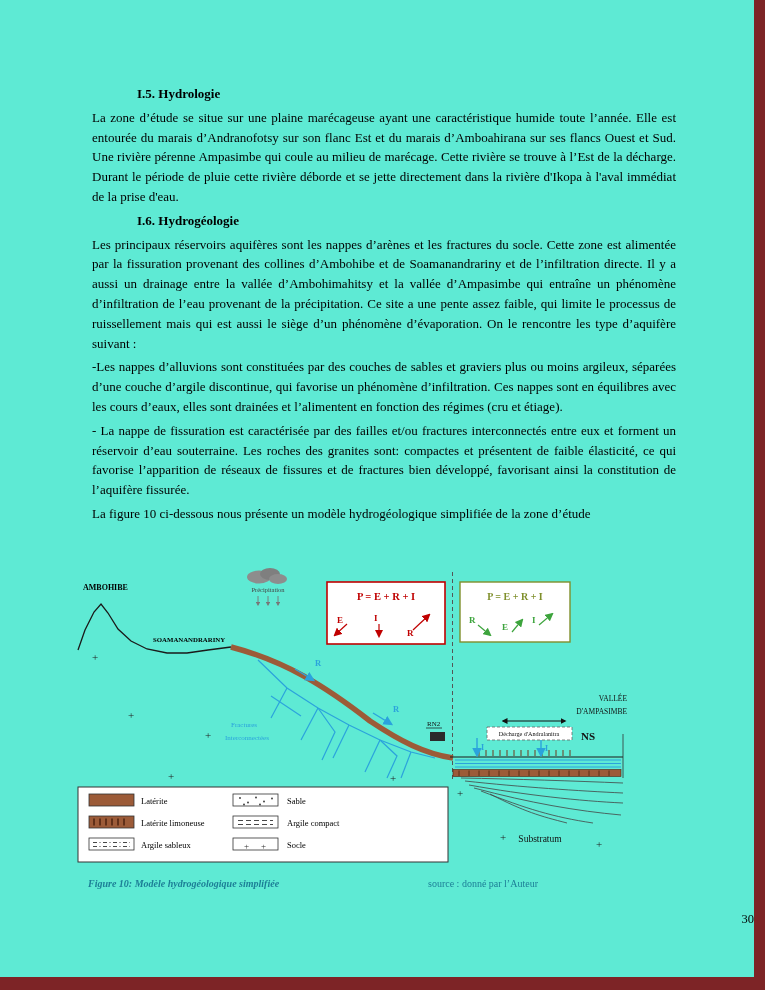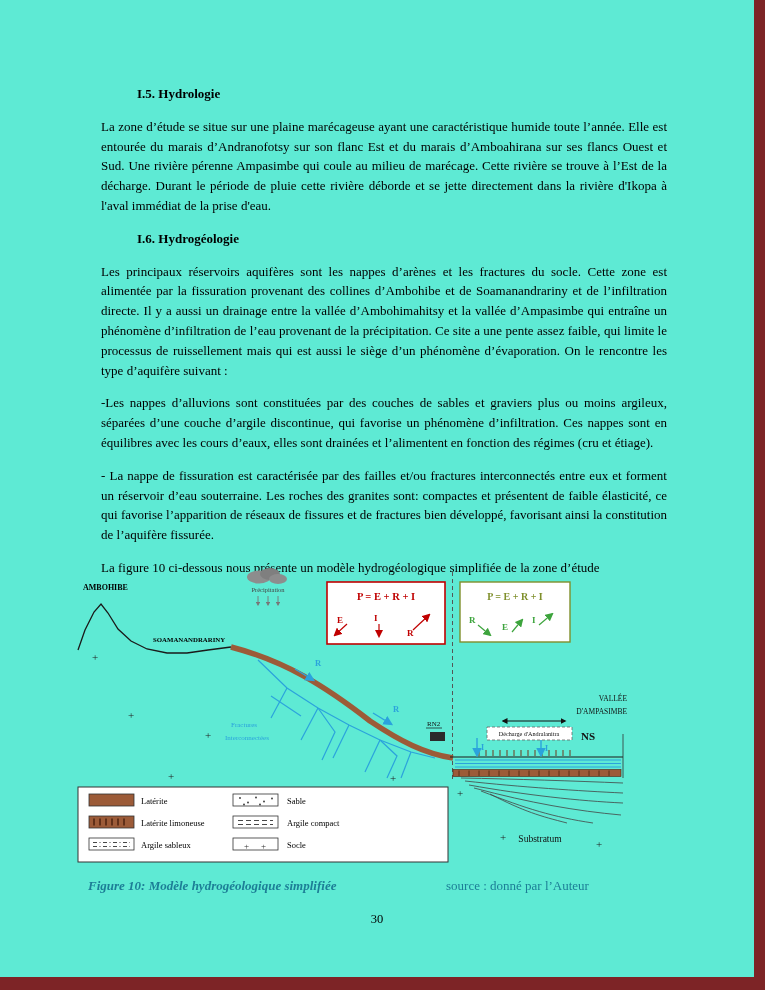--- a/index.html
+++ b/index.html
@@ -3,26 +3,26 @@
 <meta charset="utf-8">
 <style>
   *{box-sizing:border-box}
   html,body{margin:0;padding:0}
   body{width:765px;height:990px;background:#7d2426;position:relative;
        font-family:"Liberation Serif","DejaVu Serif",serif;color:#000}
   .page{position:absolute;left:0;top:0;width:754px;height:977px;background:#5eead4}
   .text-block{position:absolute;left:88px;top:84px;width:592px;font-size:13px;
               line-height:19.8px;text-align:justify}
   .heading{margin:0;font-weight:bold;text-indent:49px}
-  .para{margin:13px}
+  .para{margin:4px}
   .figure-wrap{position:absolute;left:75px;top:566px;width:553px;height:300px}
-  .caption-row{position:absolute;left:88px;top:878px;width:592px;font-size:13px;color:#1c7e96}
+  .caption-row{position:absolute;left:88px;top:878px;width:592px;font-size:10px;color:#1c7e96}
   .caption{font-weight:bold;font-style:italic}
-  .source{position:absolute;left:358px;top:0}
-  .page-number{position:absolute;left:0;top:912px;width:754px;text-align:center;font-size:12.5px}
+  .source{position:absolute;left:340px;top:0}
+  .page-number{position:absolute;left:0;top:912px;width:754px;text-align:right;font-size:12.5px}
   svg text{font-family:"Liberation Serif","DejaVu Serif",serif}
 </style>
 </head>
 <body>
 
 <div class="page">
 
   <div class="text-block">
     <p class="heading">I.5. Hydrologie</p>
     <p class="para">La zone d’étude se situe sur une plaine marécageuse ayant une caractéristique humide toute l’année. Elle est entourée du marais d’Andranofotsy sur son flanc Est et du marais d’Amboahirana sur ses flancs Ouest et Sud. Une rivière pérenne Ampasimbe qui coule au milieu de marécage. Cette rivière se trouve à l’Est de la décharge. Durant le période de pluie cette rivière déborde et se jette directement dans la rivière d'Ikopa à l'aval immédiat de la prise d'eau.</p>

